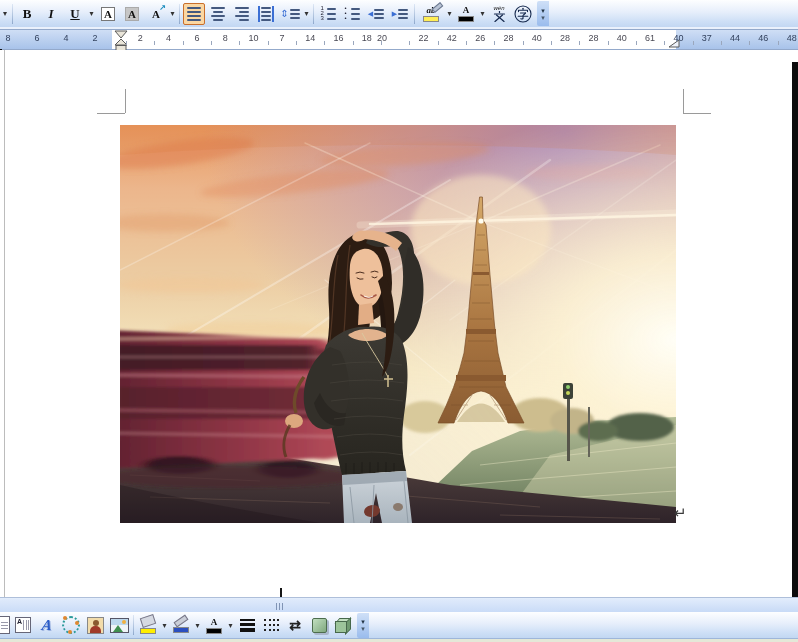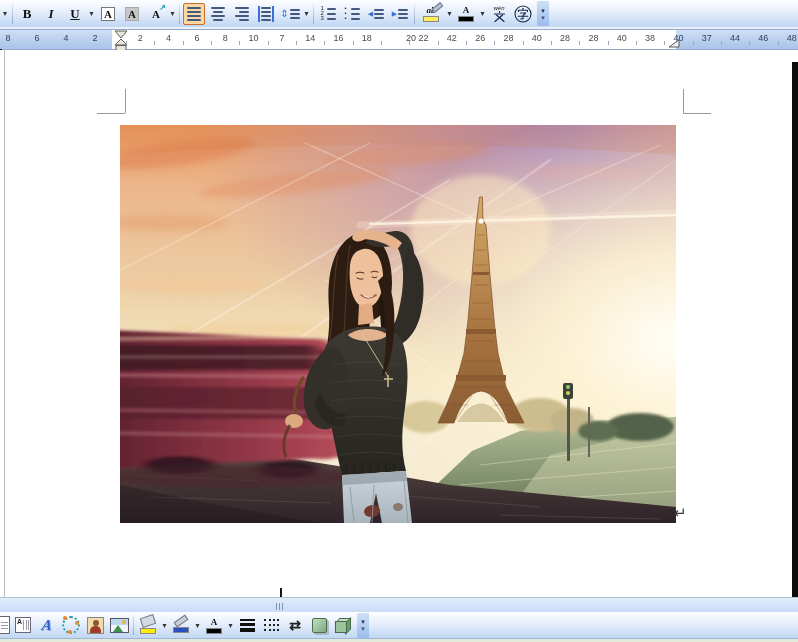--- a/index.html
+++ b/index.html
@@ -299,30 +299,30 @@
         <span class="rnum " style="left: 88px;">2</span>
         <span class="rnum rwhite-num" style="left: 133.32px;">2</span>
         <span class="rnum rwhite-num" style="left: 161.64px;">4</span>
         <span class="rnum rwhite-num" style="left: 189.96px;">6</span>
         <span class="rnum rwhite-num" style="left: 218.28px;">8</span>
         <span class="rnum rwhite-num" style="left: 246.6px;">10</span>
         <span class="rnum rwhite-num" style="left: 274.92px;">7</span>
         <span class="rnum rwhite-num" style="left: 303.24px;">14</span>
         <span class="rnum rwhite-num" style="left: 331.56px;">16</span>
         <span class="rnum rwhite-num" style="left: 359.88px;">18</span>
-        <span class="rnum rwhite-num" style="left: 404px;">20</span>
+        <span class="rnum rwhite-num" style="left: 375px;">20</span>
         <span class="rnum rwhite-num" style="left: 416.52px;">22</span>
         <span class="rnum rwhite-num" style="left: 444.84px;">42</span>
         <span class="rnum rwhite-num" style="left: 473.16px;">26</span>
         <span class="rnum rwhite-num" style="left: 501.48px;">28</span>
         <span class="rnum rwhite-num" style="left: 529.8px;">40</span>
         <span class="rnum rwhite-num" style="left: 558.12px;">28</span>
         <span class="rnum rwhite-num" style="left: 586.44px;">28</span>
         <span class="rnum rwhite-num" style="left: 614.76px;">40</span>
-        <span class="rnum rwhite-num" style="left: 643.08px;">38</span>
+        <span class="rnum rwhite-num" style="left: 643.08px;">61</span>
         <span class="rnum " style="left: 671.4px;">40</span>
         <span class="rnum " style="left: 699.72px;">37</span>
         <span class="rnum " style="left: 728.04px;">44</span>
         <span class="rnum " style="left: 756.36px;">46</span>
         <span class="rnum " style="left: 784.68px;">48</span>
         <span class="rtick" style="left: 126.16px;"></span>
         <span class="rtick" style="left: 154.48px;"></span>
         <span class="rtick" style="left: 182.8px;"></span>
         <span class="rtick" style="left: 211.12px;"></span>
         <span class="rtick" style="left: 239.44px;"></span>

